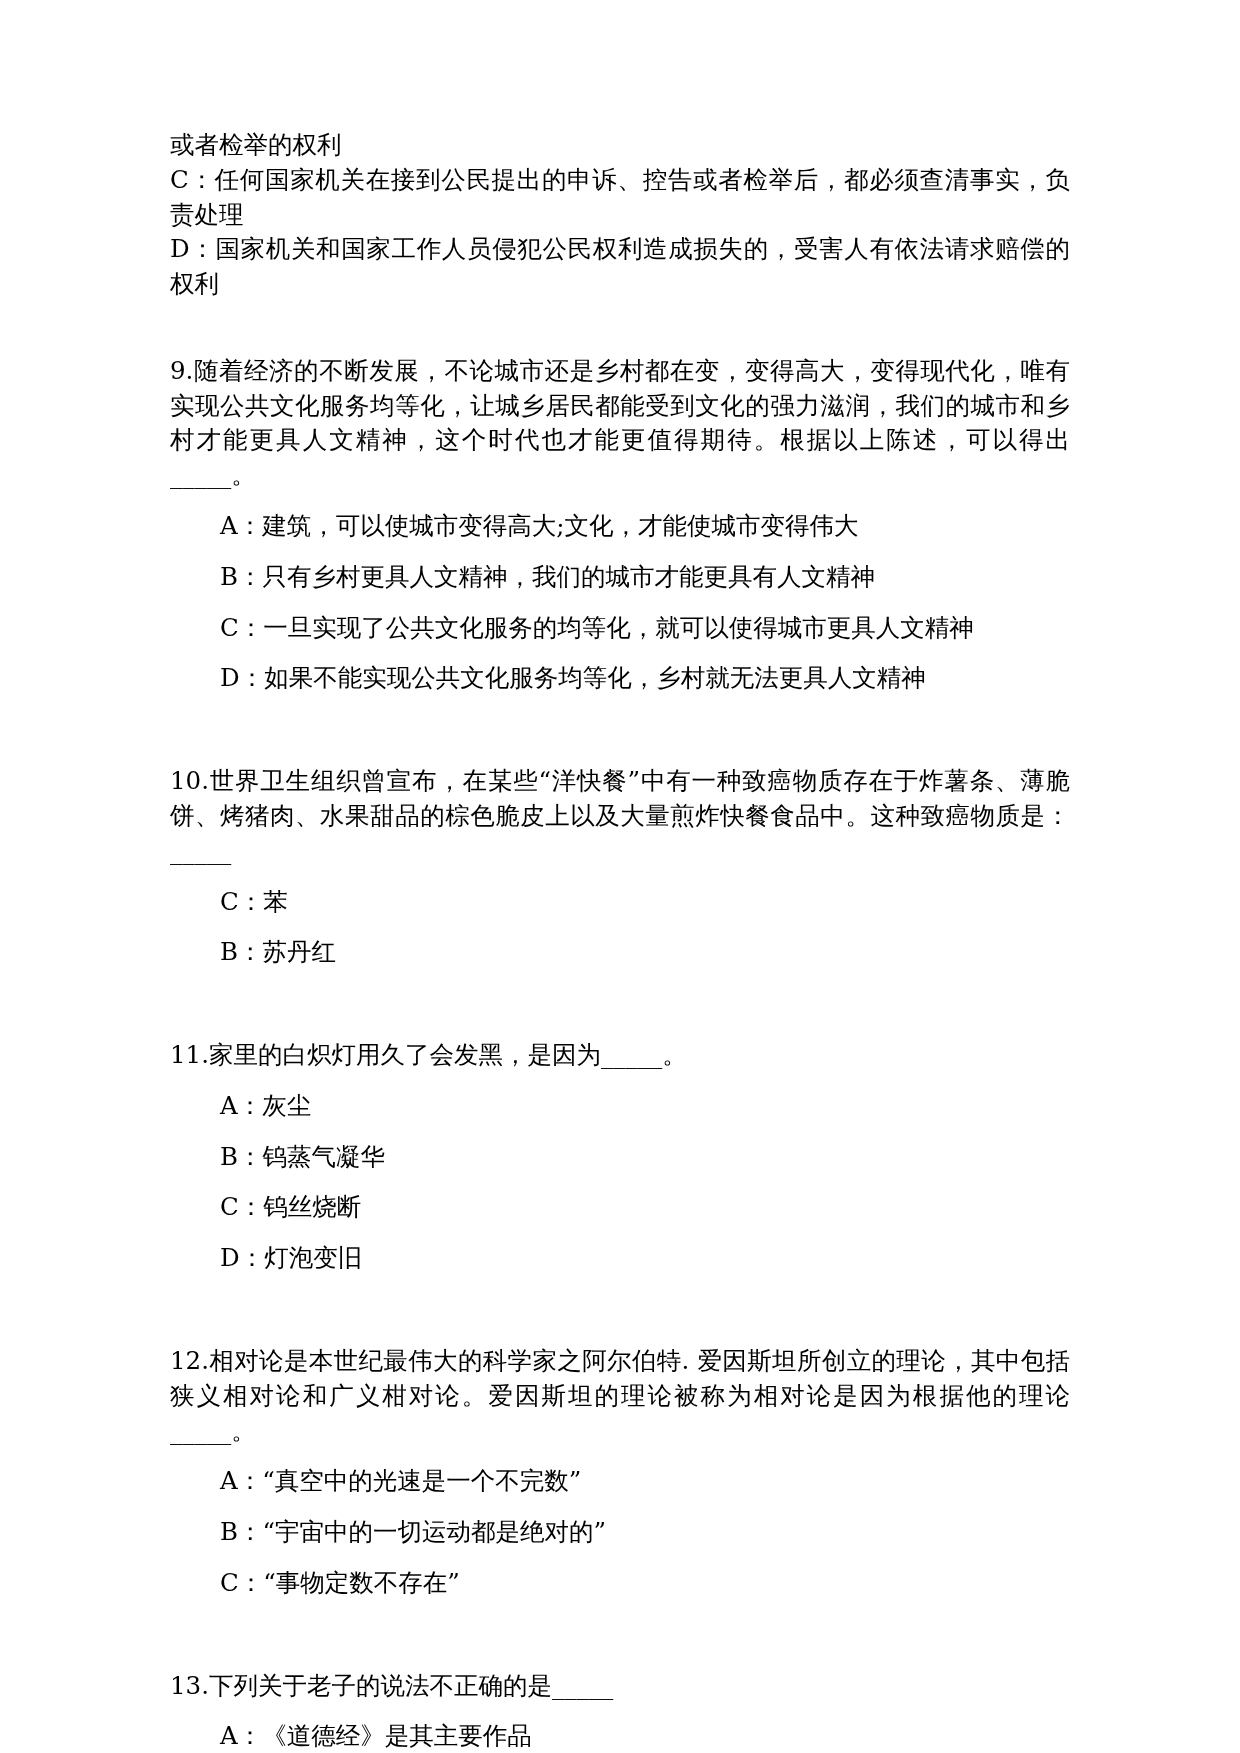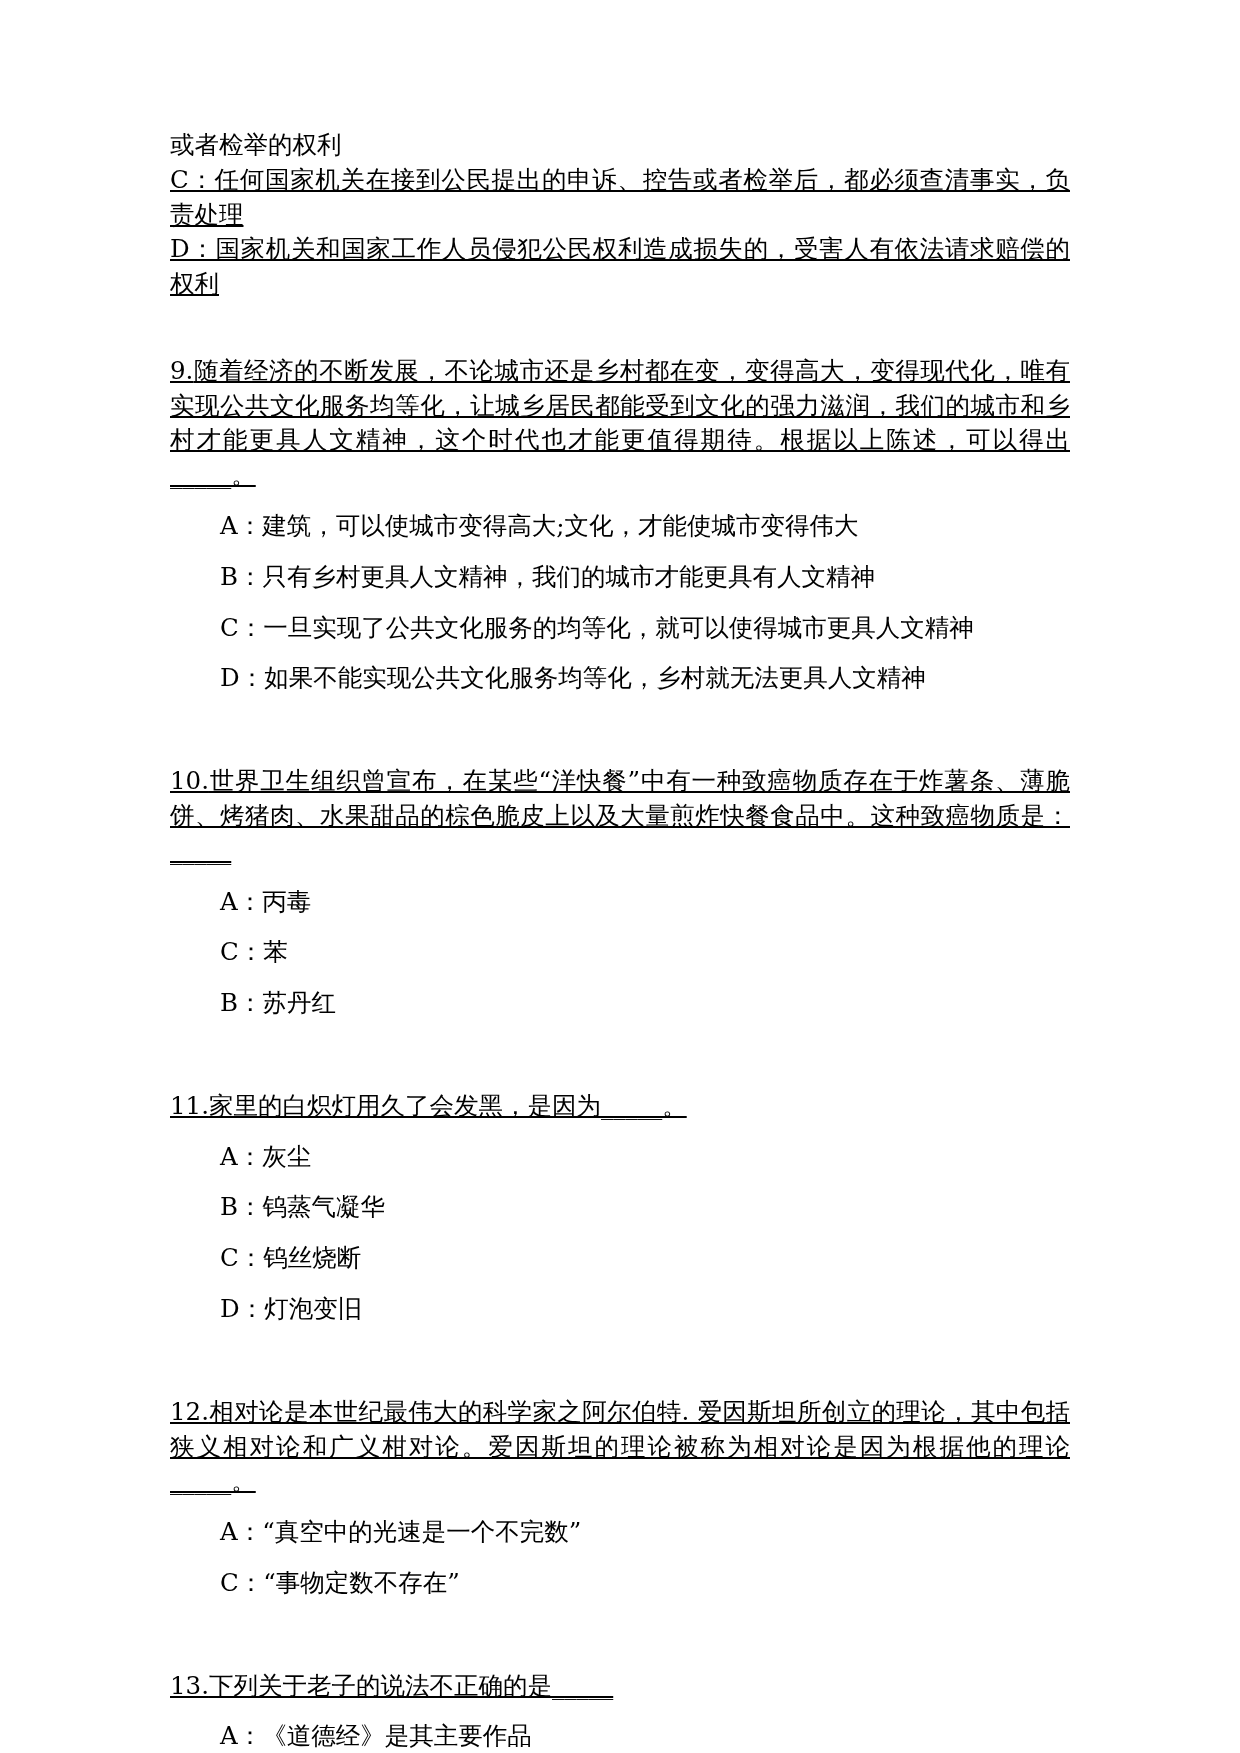--- a/index.html
+++ b/index.html
@@ -24,21 +24,20 @@
     font-size: 24.5px;
     line-height: 1.42;
   }
   .q-block {
     margin-bottom: 0;
   }
   .stem {
     text-indent: 0;
     margin: 0;
     text-align: justify;
-    text-decoration: underline;
   }
   .opt {
     margin: 16px;
     padding-left: 34px;
     text-indent: 0;
     white-space: nowrap;
   }
   .gap {
     height: 52px;
   }
@@ -65,40 +64,40 @@
       <p class="opt">A：建筑，可以使城市变得高大;文化，才能使城市变得伟大</p>
       <p class="opt">B：只有乡村更具人文精神，我们的城市才能更具有人文精神</p>
       <p class="opt">C：一旦实现了公共文化服务的均等化，就可以使得城市更具人文精神</p>
       <p class="opt">D：如果不能实现公共文化服务均等化，乡村就无法更具人文精神</p>
     </div>
 
     <div class="gap"></div>
 
     <div class="q-block">
       <p class="stem"><span>10.</span><span>世界卫生组织曾宣布，在某些“洋快餐”中有一种致癌物质存在于炸薯条、薄脆饼、烤猪肉、水果甜品的棕色脆皮上以及大量煎炸快餐食品中。这种致癌物质是：_____</span></p>
-      <p class="opt">A：丙毒</p>
       <p class="opt">C：苯</p>
       <p class="opt">B：苏丹红</p>
     </div>
 
     <div class="gap"></div>
 
     <div class="q-block">
       <p class="stem"><span>11.</span><span>家里的白炽灯用久了会发黑，是因为_____。</span></p>
       <p class="opt">A：灰尘</p>
       <p class="opt">B：钨蒸气凝华</p>
       <p class="opt">C：钨丝烧断</p>
       <p class="opt">D：灯泡变旧</p>
     </div>
 
     <div class="gap"></div>
 
     <div class="q-block">
       <p class="stem"><span>12.</span><span>相对论是本世纪最伟大的科学家之阿尔伯特. 爱因斯坦所创立的理论，其中包括狭义相对论和广义柑对论。爱因斯坦的理论被称为相对论是因为根据他的理论_____。</span></p>
       <p class="opt">A：“真空中的光速是一个不完数”</p>
+      <p class="opt">B：“宇宙中的一切运动都是绝对的”</p>
       <p class="opt">C：“事物定数不存在”</p>
     </div>
 
     <div class="gap"></div>
 
     <div class="q-block">
       <p class="stem"><span>13.</span><span>下列关于老子的说法不正确的是_____</span></p>
       <p class="opt">A：《道德经》是其主要作品</p>
     </div>
 

